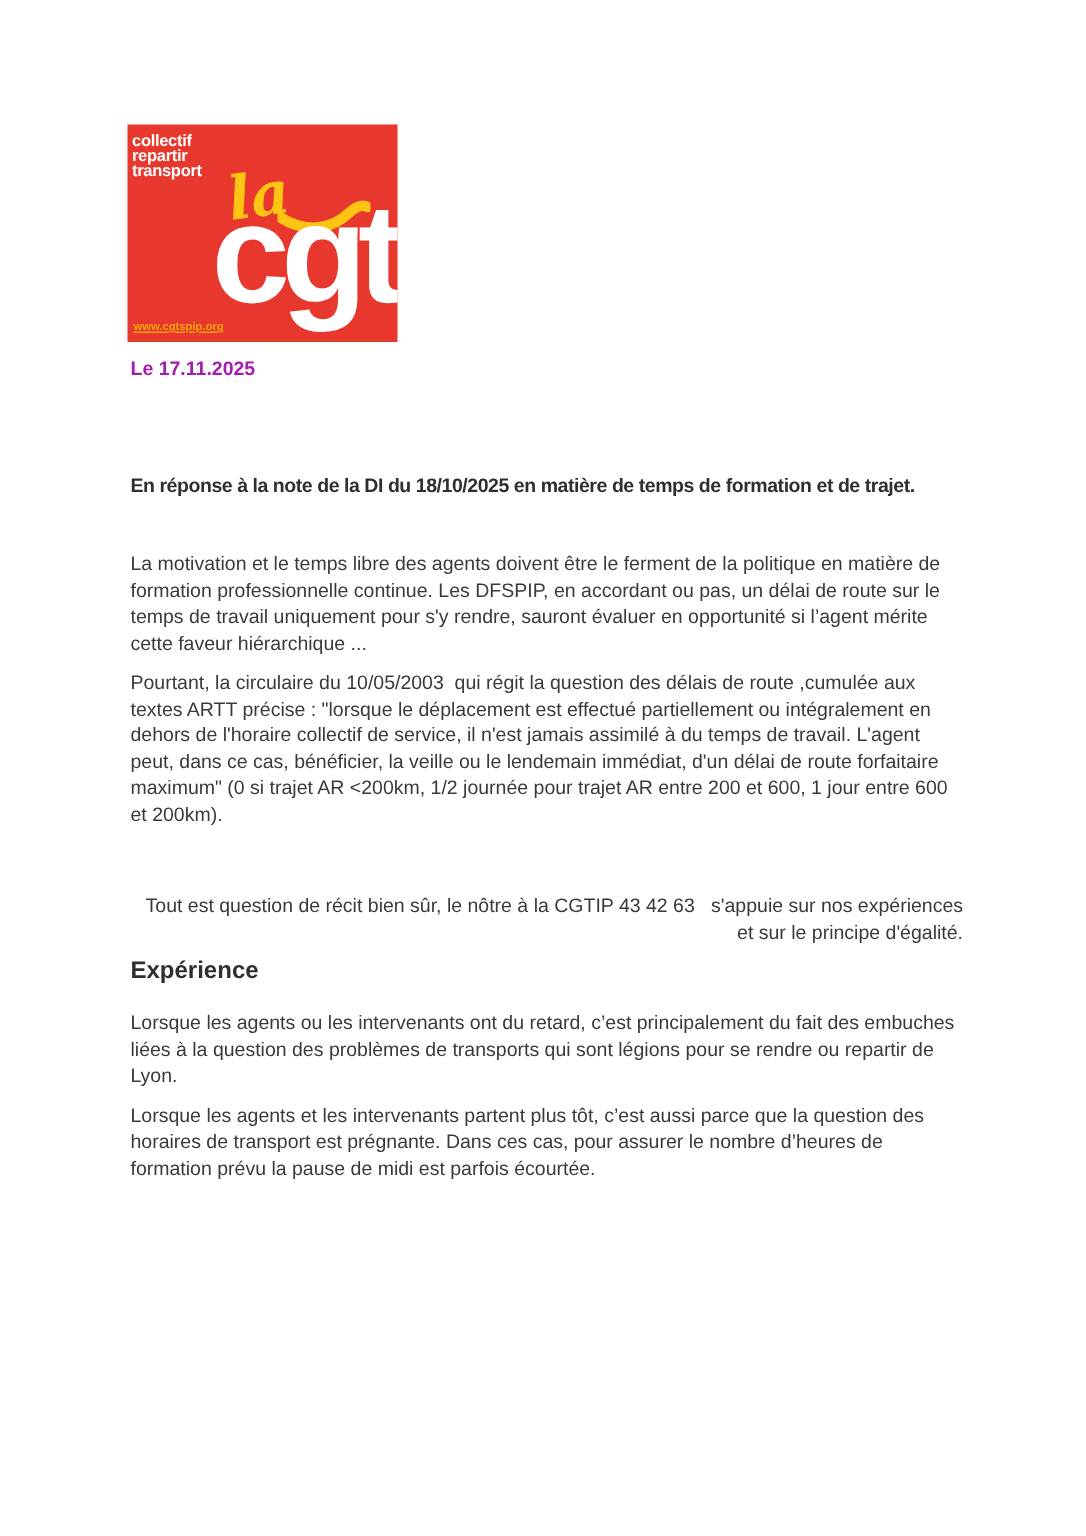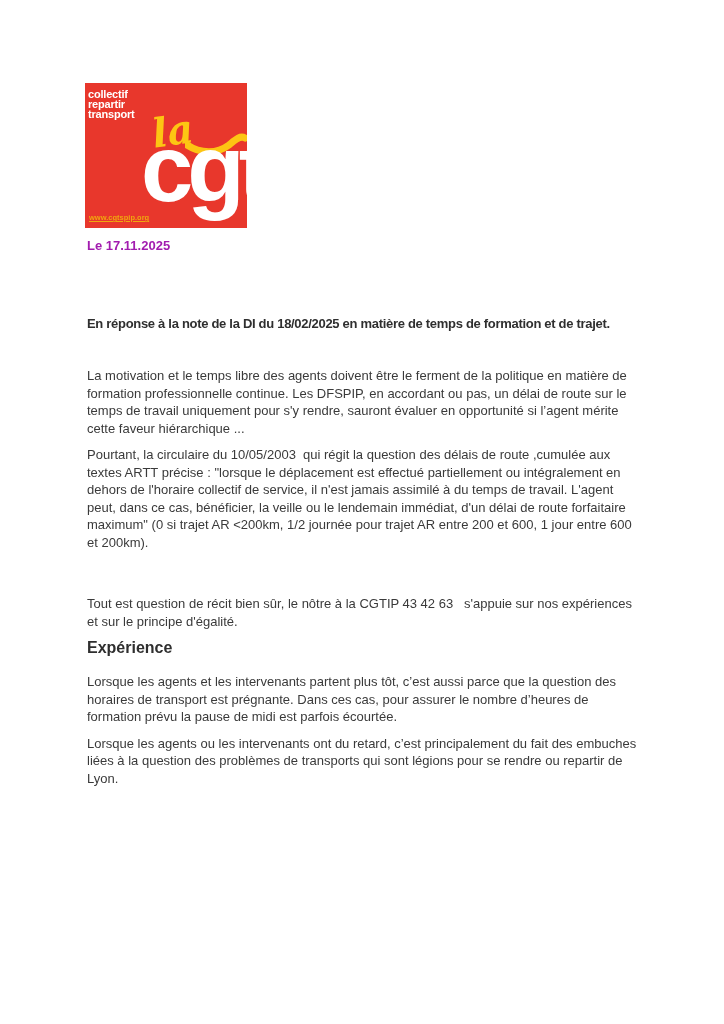--- a/index.html
+++ b/index.html
@@ -15,21 +15,21 @@
 
   .content {
     position:absolute; left:87px; top:0;
     width:555px;
   }
 
   
   .logo {
     position:relative;
     margin:83px 0 0 -2px;
-    width:162px; height:145px;
+    width:180px; height:145px;
     background:var(--logo-red, #e8372c);
     overflow:hidden;
   }
   .logo-words {
     position:absolute; top:6px; left:3px;
     color:#ffffff; font-weight:700;
     font-size:11px; line-height:10px; letter-spacing:-0.2px;
   }
   .logo-la {
     position:absolute; left:67px; top:28px;
@@ -60,21 +60,21 @@
   .doc-title {
     margin:63px 0 36px;
     font-size:13px; font-weight:700; color:#2f2f2f;
     white-space:nowrap; letter-spacing:-0.3px;
   }
   .body-p {
     margin:0 0 9px;
     font-size:13px; line-height:17.5px;
     white-space:pre-wrap;
   }
-  .mt-lg { margin-top:44px; }
+  .mt-lg { margin-top:44px;text-align:right; }
   .section-heading {
     margin:8px 0 16px;
     font-size:16px; font-weight:700; color:#2f2f2f;
   }
 </style>
 </head>
 <body>
 
 <div class="page">
   <div class="content">
@@ -88,26 +88,26 @@
       <span class="logo-la">la</span>
       <svg class="logo-swoosh" width="62" height="30" viewBox="0 0 62 30">
         <path d="M2,16 C16,25 32,25 44,16 C50,11 55,6 60,9" stroke="var(--logo-yellow, #fdc513)" stroke-width="7" fill="none" stroke-linecap="round"></path>
       </svg>
       <span class="logo-cgt">cgt</span>
       <span class="logo-url">www.cgtspip.org</span>
     </div>
 
     <p class="date-line">Le 17.11.2025</p>
 
-    <p class="doc-title">En réponse à la note de la DI du 18/02/2025 en matière de temps de formation et de trajet.</p>
+    <p class="doc-title">En réponse à la note de la DI du 18/10/2025 en matière de temps de formation et de trajet.</p>
 
     <p class="body-p">La motivation et le temps libre des agents doivent être le ferment de la politique en matière de formation professionnelle continue. Les DFSPIP, en accordant ou pas, un délai de route sur le temps de travail uniquement pour s'y rendre, sauront évaluer en opportunité si l’agent mérite cette faveur hiérarchique ...</p>
     <p class="body-p">Pourtant, la circulaire du 10/05/2003  qui régit la question des délais de route ,cumulée aux textes ARTT précise : "lorsque le déplacement est effectué partiellement ou intégralement en dehors de l'horaire collectif de service, il n'est jamais assimilé à du temps de travail. L'agent peut, dans ce cas, bénéficier, la veille ou le lendemain immédiat, d'un délai de route forfaitaire maximum" (0 si trajet AR &lt;200km, 1/2 journée pour trajet AR entre 200 et 600, 1 jour entre 600 et 200km).</p>
 
     <p class="body-p mt-lg">Tout est question de récit bien sûr, le nôtre à la CGTIP 43 42 63   s'appuie sur nos expériences et sur le principe d'égalité.</p>
 
     <p class="section-heading">Expérience</p>
 
+    <p class="body-p">Lorsque les agents ou les intervenants ont du retard, c’est principalement du fait des embuches liées à la question des problèmes de transports qui sont légions pour se rendre ou repartir de Lyon.</p>
     <p class="body-p">Lorsque les agents et les intervenants partent plus tôt, c’est aussi parce que la question des horaires de transport est prégnante. Dans ces cas, pour assurer le nombre d’heures de formation prévu la pause de midi est parfois écourtée.</p>
-    <p class="body-p">Lorsque les agents ou les intervenants ont du retard, c’est principalement du fait des embuches liées à la question des problèmes de transports qui sont légions pour se rendre ou repartir de Lyon.</p>
 
   </div>
 </div>
 
 </body></html>

